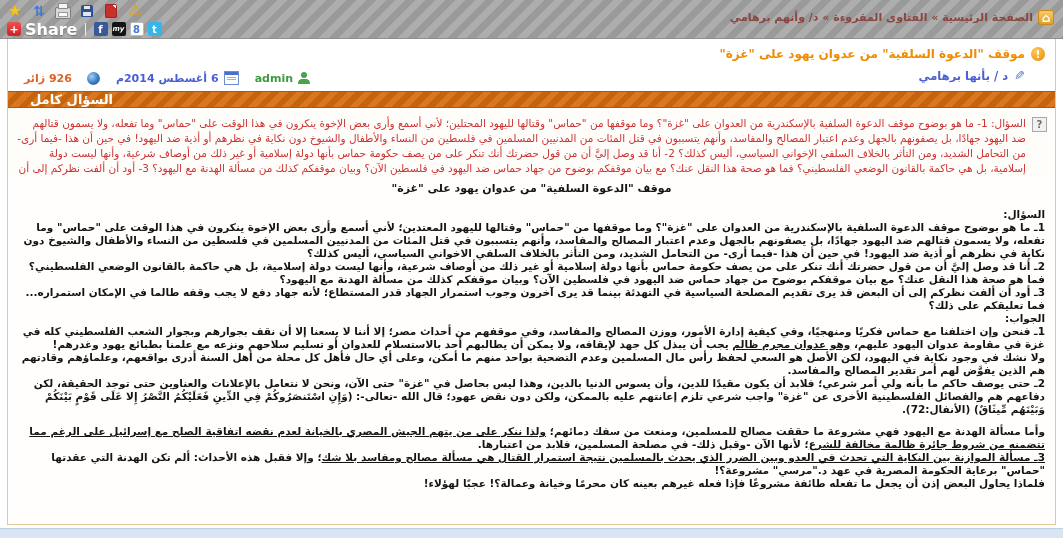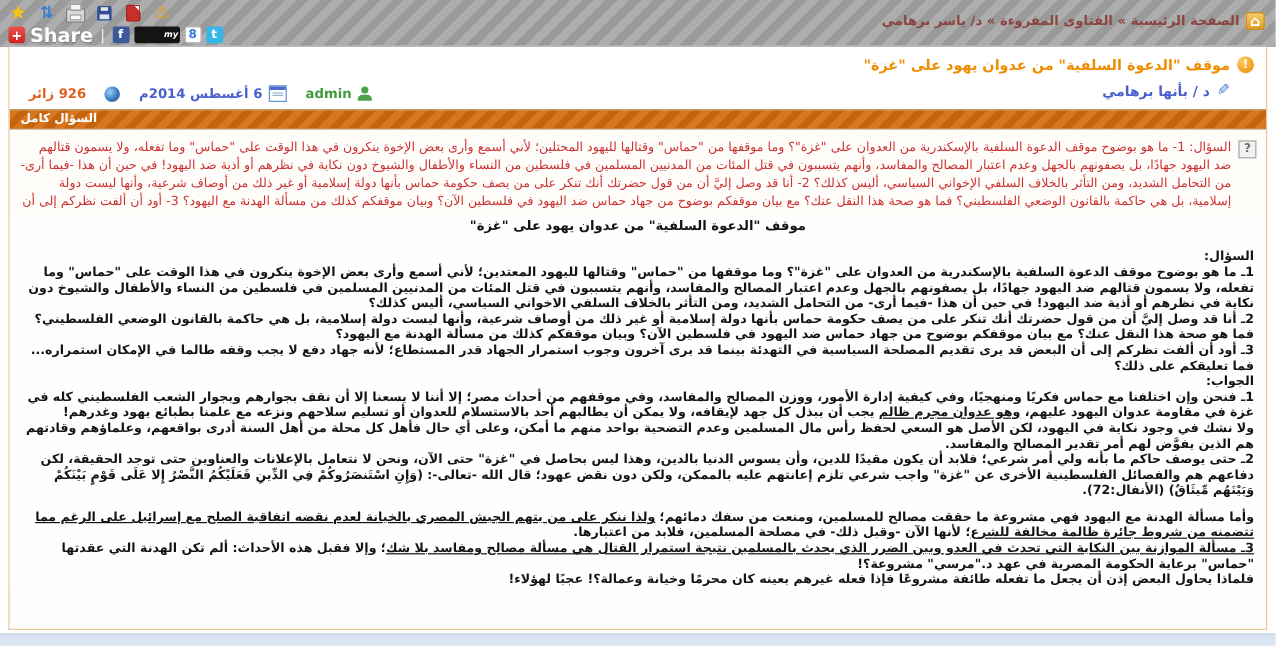--- a/index.html
+++ b/index.html
@@ -29,21 +29,21 @@
        background:linear-gradient(225deg,#ffffff 0 4px,#c9302c 4px);box-shadow:inset 0 0 0 1px #a02420;}
   .warn{color:#e89c00;font-size:15px;}
   .share-row{display:flex;gap:4px;align-items:center;margin-top:2px;height:16px;}
   .plus{width:14px;height:14px;background:linear-gradient(#f05050,#cc2222);border-radius:3px;color:#fff;
         font-size:11px;font-weight:bold;display:inline-flex;align-items:center;justify-content:center;cursor:pointer;}
   .share-label{color:#ffffff;font-weight:bold;font-size:16px;cursor:pointer;text-shadow:0 1px 1px #777;}
   .share-sep{color:#e8f5e0;font-size:12px;margin:0 2px;}
   .soc{width:14px;height:14px;border-radius:2px;color:#fff;font-weight:bold;font-size:10px;
        display:inline-flex;align-items:center;justify-content:center;cursor:pointer;}
   .fb{background:#3b5998;}
-  .ms{background:#141414;font-size:7px;font-style:italic;padding-left:24px;}
+  .ms{background:#141414;font-size:7px;font-style:italic;}
   .gg{background:#ffffff;color:#3a7bd5;border:1px solid #bbb;width:12px;height:12px;}
   .tw{background:#35b6e9;}
   .breadcrumb{
     position:absolute;right:9px;top:10px;direction:rtl;display:flex;align-items:center;gap:5px;
     color:#8b4540;font-size:11px;font-weight:bold;
   }
   .home-ic{width:16px;height:15px;border-radius:3px;background:linear-gradient(#f8cf6a,#dd9b25);
            color:#fff;font-size:12px;display:inline-flex;align-items:center;justify-content:center;
            box-shadow:inset 0 0 0 1px #c78a1e;cursor:pointer;}
   .bc-item{cursor:pointer;}
@@ -71,24 +71,24 @@
   .person-ic{width:12px;height:12px;position:relative;display:inline-block;}
   .person-ic::before{content:"";position:absolute;top:0;left:3px;width:6px;height:6px;border-radius:50%;background:#4aa24a;}
   .person-ic::after{content:"";position:absolute;bottom:0;left:0;width:12px;height:5px;border-radius:5px 5px 1px 1px;background:#4aa24a;}
   .cal-ic{width:13px;height:12px;background:#fff;border:1px solid #6a8fd0;position:relative;display:inline-block;}
   .cal-ic::before{content:"";position:absolute;top:0;left:0;right:0;height:3px;background:#4a6fd0;}
   .cal-ic::after{content:"";position:absolute;top:5px;left:2px;right:2px;height:1px;background:#9ab0d8;box-shadow:0 2px 0 #9ab0d8;}
   .globe-ic{width:13px;height:13px;border-radius:50%;display:inline-block;
             background:radial-gradient(circle at 35% 35%,#9ed1f4,#2a6fc0 62%,#e08030);}
   
   .section-bar{
-    height:13px;line-height:13px;padding:1px 9px;
+    height:13px;line-height:13px;padding:1px 22px;
     background:repeating-linear-gradient(135deg,#d8771f 0 6px,#c4650e 6px 12px);
     border-top:1px solid #ad5a07;border-bottom:1px solid #ad5a07;
-    color:#ffffff;font-size:10px;font-weight:bold;text-align:left;direction:ltr;
+    color:#ffffff;font-size:13px;font-weight:bold;text-align:left;direction:ltr;
   }
   
   .question-block{direction:rtl;display:flex;gap:6px;padding:8px 8px 0 8px;height:60px;overflow:hidden;background:#fffdfa;}
   .q-icon{width:13px;height:13px;flex:none;margin-top:1px;border:1px solid #a8a8a8;background:#f1f1f1;
           color:#6f6f6f;font-size:10px;font-weight:bold;display:inline-flex;align-items:center;justify-content:center;}
   .q-text{color:#cc3333;font-size:10.5px;line-height:15px;text-align:right;}
   
   .answer-block{direction:rtl;padding:6px 10px 0 10px;color:#141414;font-weight:bold;
                 font-size:10.5px;line-height:13px;background:#fffefc;}
   .answer-title{text-align:center;margin-bottom:13px;font-size:11px;}
@@ -122,21 +122,21 @@
       <span class="share-label">Share</span>
       <span class="share-sep">|</span>
       <span class="soc fb">f</span>
       <span class="soc ms">my</span>
       <span class="soc gg">8</span>
       <span class="soc tw">t</span>
     </div>
   </div>
   <div class="breadcrumb">
     <span class="home-ic">⌂</span>
-    <span class="bc-items"><span class="bc-item">الصفحة الرئيسية</span><span> » </span><span class="bc-item">الفتاوى المقروءة</span><span> » </span><span class="bc-item">د/ ياسر برهامي</span></span>
+    <span class="bc-items"><span class="bc-item">الصفحة الرئيسية</span><span> » </span><span class="bc-item">الفتاوى المقروءة</span><span> » </span><span class="bc-item">د/ وأنهم برهامي</span></span>
   </div>
 </div>
 
 <div class="content">
   <div class="header">
     <div class="title-row">
       <span class="alert-ic">!</span>
       <span class="title-text">موقف "الدعوة السلفية" من عدوان يهود على "غزة"</span>
     </div>
     <div class="author-row">

